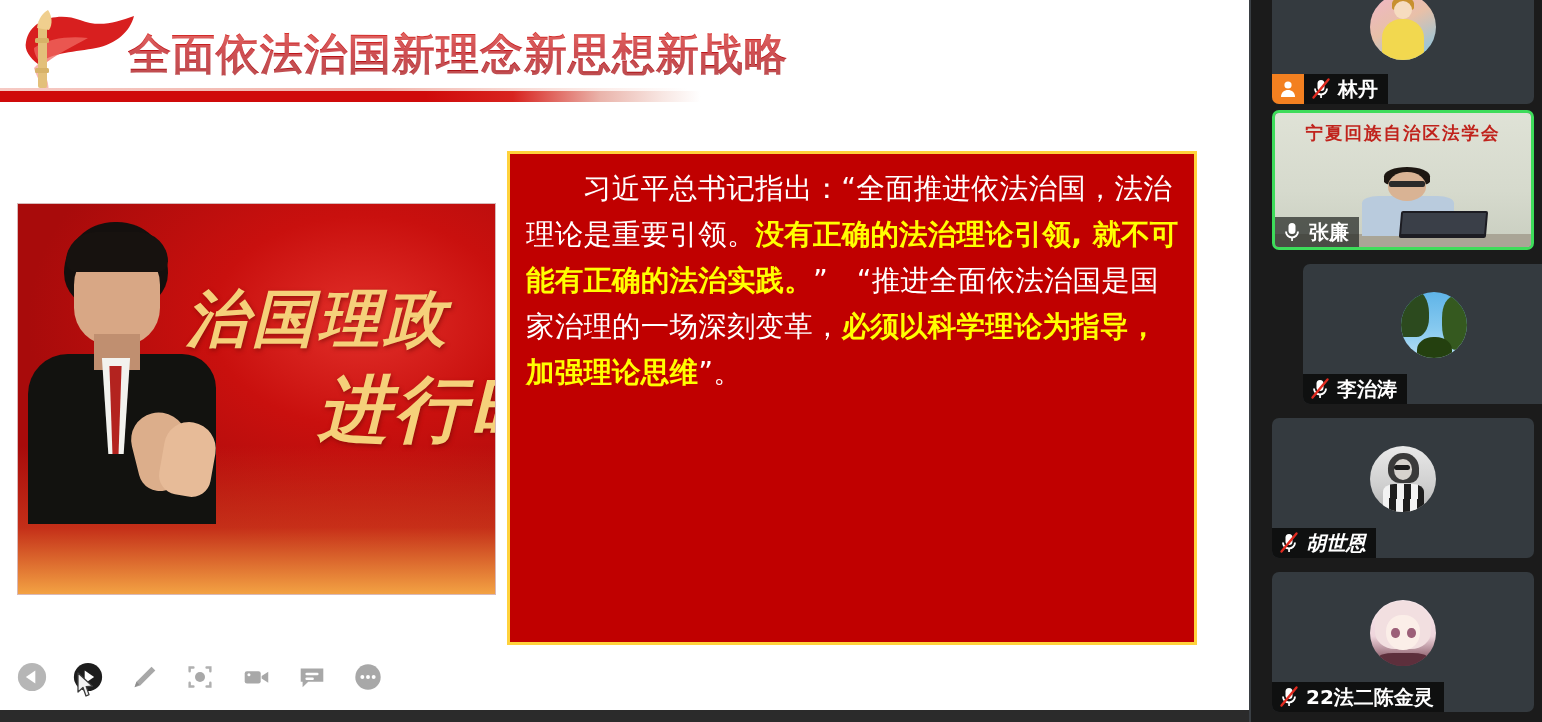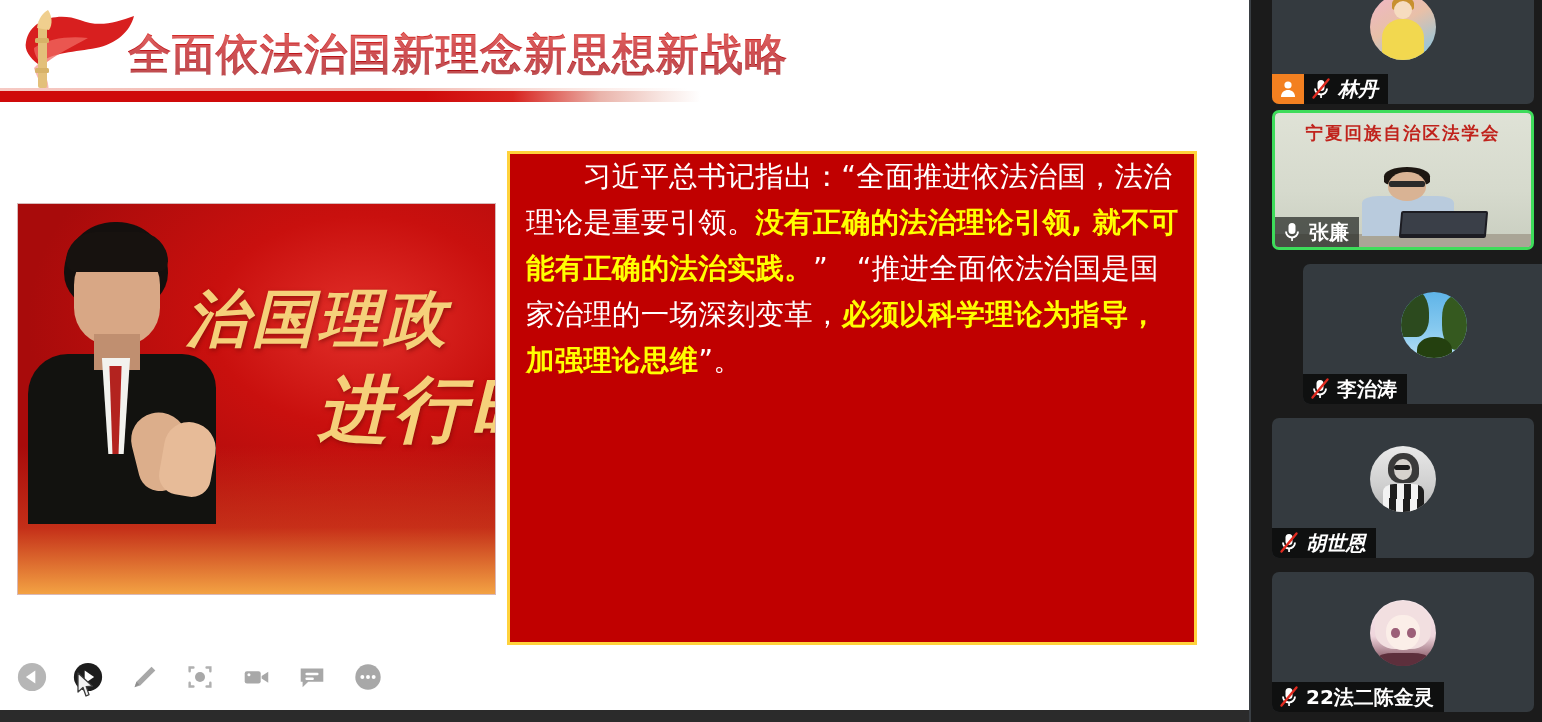--- a/index.html
+++ b/index.html
@@ -103,21 +103,21 @@
   #p-hand1 { position:absolute; left:112px; top:196px; width:56px; height:78px;
              background:#dcae8b; border-radius:28px 30px 22px 22px; transform:rotate(-14deg); }
   #p-hand2 { position:absolute; left:140px; top:206px; width:52px; height:74px;
              background:#e7bb98; border-radius:26px 28px 20px 20px; transform:rotate(10deg); }
 
   
   #text-box {
     position:absolute; left:507px; top:151px; width:690px; height:494px;
     background:#c00000;
     border:3px solid #ffd23c;
-    padding:0 14px 10px 16px;
+    padding:12px 14px 10px 16px;
   }
   #text-box p {
     color:#ffffff;
     font-size:28.5px;
     line-height:46px;
     text-indent:2em;
     font-family:"DejaVu Sans","Liberation Sans",sans-serif;
     font-weight:normal;
     letter-spacing:0.2px;
   }
@@ -354,21 +354,21 @@
           <div class="hair"></div>
           <div class="head"></div>
         </div>
     </div>
     <div class="host-badge">
       <svg width="20" height="20" viewBox="0 0 20 20">
         <circle cx="10" cy="6" r="3.6" fill="#ffffff"></circle>
         <path d="M3 18 C3 13.2 6.2 11 10 11 C13.8 11 17 13.2 17 18 Z" fill="#ffffff"></path>
       </svg>
     </div>
-    <div class="name-chip" style="left:32px;font-style:italic;">
+    <div class="name-chip" style="left:32px;">
       <svg class="mic" viewBox="0 0 22 24">
         <rect x="7.5" y="3" width="7" height="11" rx="3.5" fill="#ffffff"></rect>
         <path d="M5 11.5 a6 6 0 0 0 12 0" fill="none" stroke="#ffffff" stroke-width="1.9"></path>
         <rect x="10.2" y="17" width="1.7" height="4" fill="#ffffff"></rect>
         <line x1="3.5" y1="20.5" x2="18.5" y2="2.5" stroke="#e02b20" stroke-width="2.4" stroke-linecap="round"></line>
       </svg>
       <span>林丹</span>
     </div>
   </div>
 

